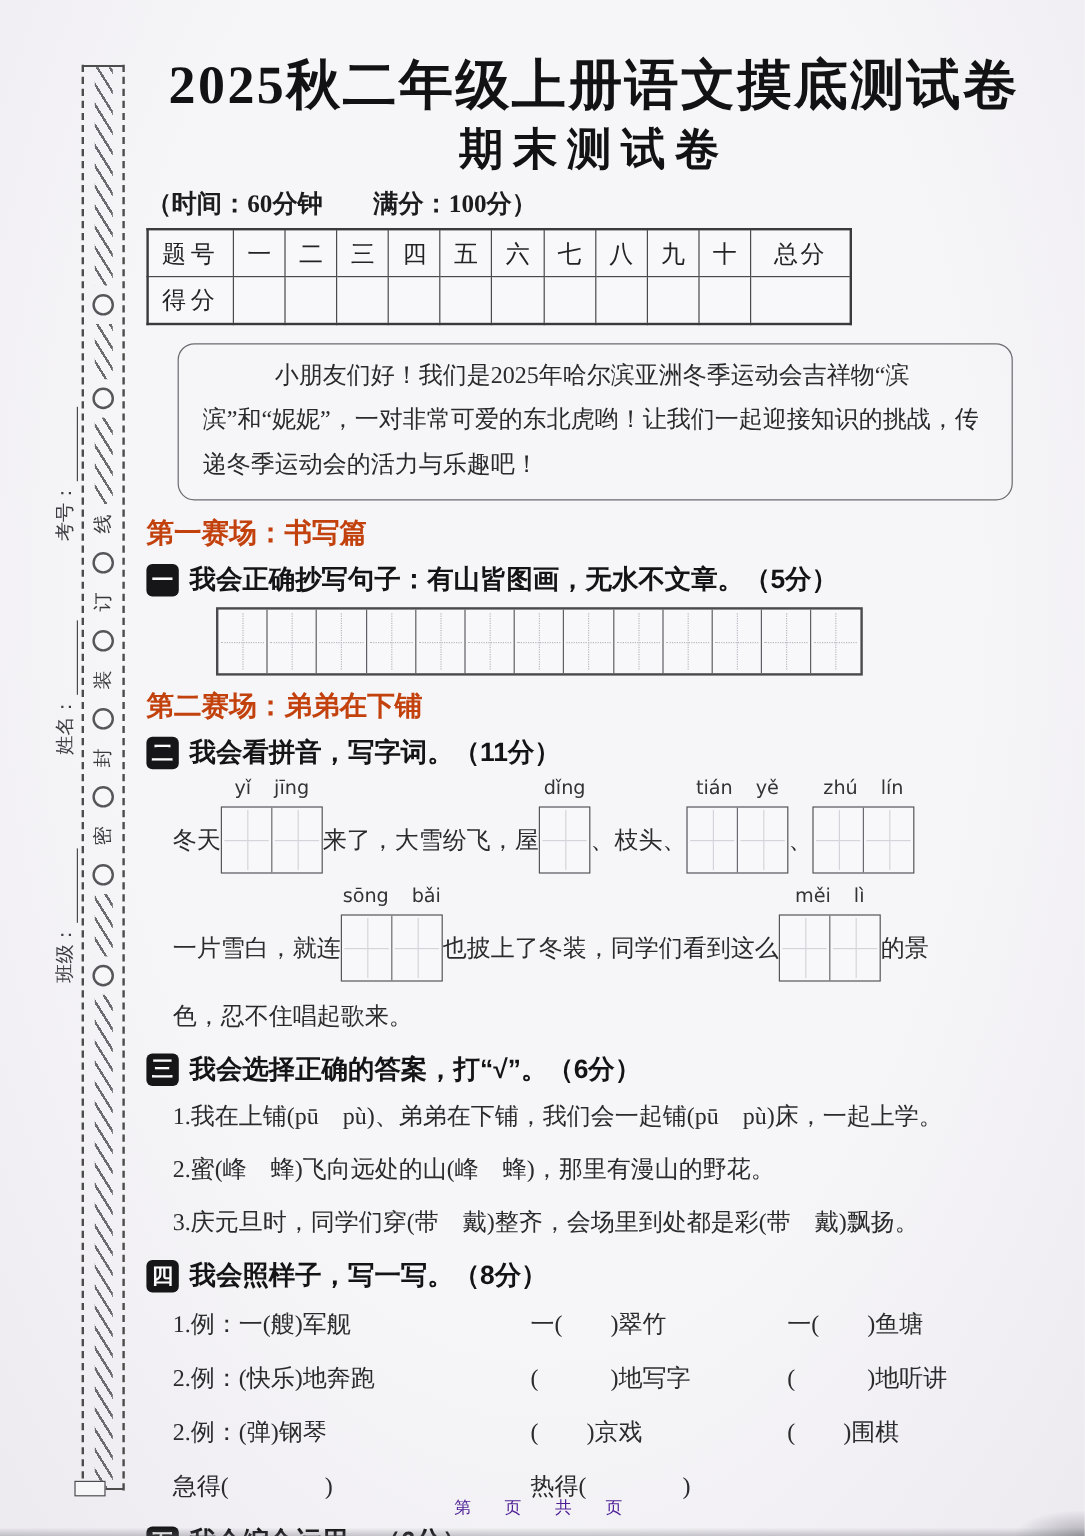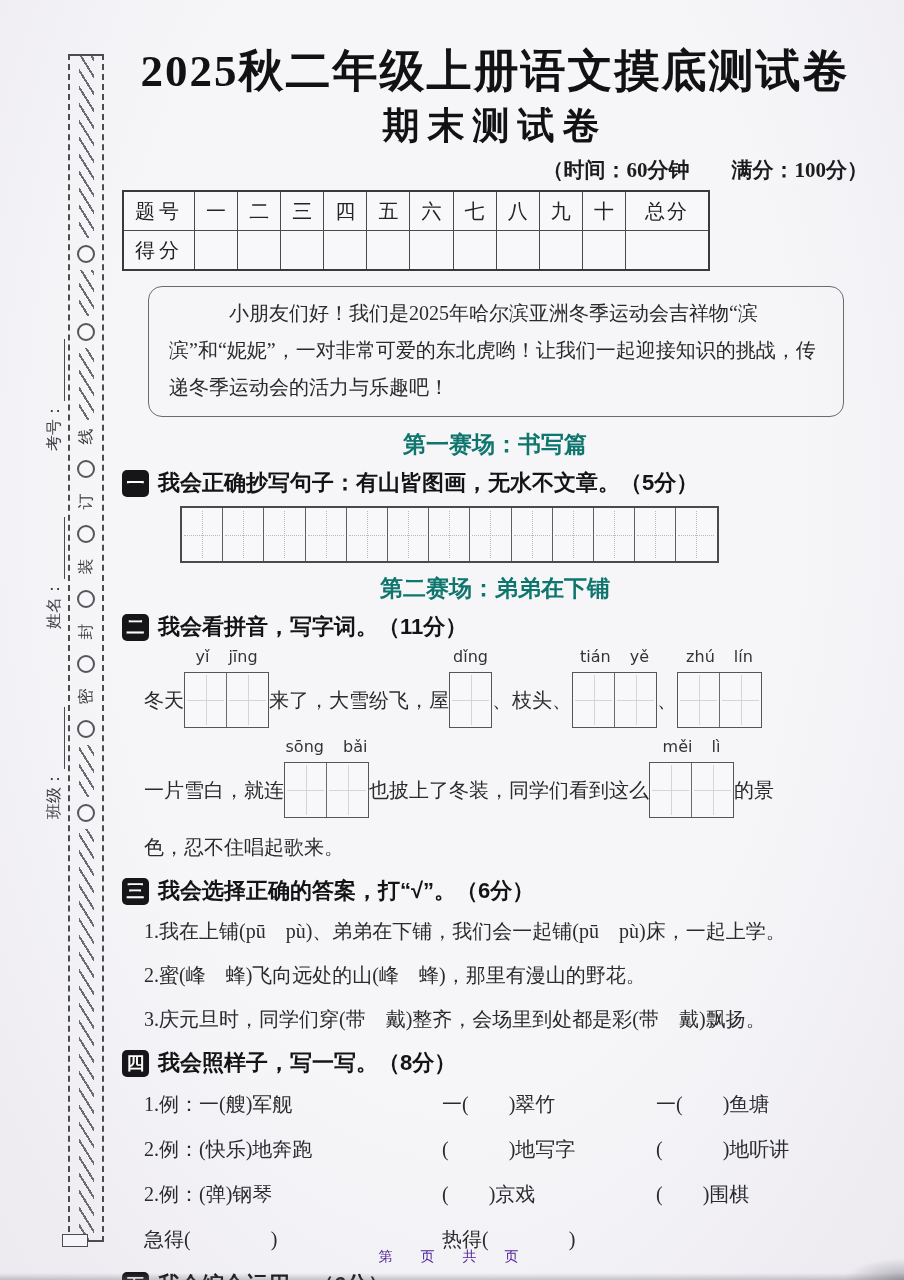--- a/index.html
+++ b/index.html
@@ -38,21 +38,21 @@
   
   .content{position:absolute;left:122px;top:40px;width:746px;}
   .title{
     margin:6px 0 0;text-align:center;
     font:900 45px/1.15 "Liberation Serif",serif;letter-spacing:2px;color:#121214;
   }
   .subtitle{
     margin:6px 0 0;text-align:center;
     font:900 37px/1.2 "Liberation Serif",serif;letter-spacing:8px;color:#121214;
   }
-  .meta{margin:8px 0 6px;text-align:right;font:700 21px "Liberation Serif",serif;color:#1c1c1e;}
+  .meta{margin:8px 0 6px;text-align:left;font:700 21px "Liberation Serif",serif;color:#1c1c1e;}
 
   table.score{
     border-collapse:collapse;width:588px;table-layout:fixed;
     border:2px solid #3a3a3e;background:#f8f7fa;
   }
   table.score td{
     border:1px solid #4a4a4e;height:38px;text-align:center;
     font:20px "Liberation Serif",serif;color:#232326;padding:0;
   }
   td.cfirst{width:70px;letter-spacing:4px;}
@@ -61,22 +61,22 @@
   .intro-box{
     margin:15px 24px 12px 26px;border:1.5px solid #6a6a70;border-radius:14px;
     padding:8px 20px 10px;background:transparent;
   }
   .intro-box p{
     margin:0;text-indent:3em;
     font:20px/37px "Liberation Serif",serif;color:#2a2a2d;
   }
 
   .section-title{
-    margin:10px 0 2px;text-align:center;
-    font:700 23px "Liberation Sans",sans-serif;color:#0f766e;
+    margin:10px 0 2px;text-align:left;
+    font:700 23px "Liberation Sans",sans-serif;color:#c2410c;
   }
   .q-header{
     display:flex;align-items:center;gap:9px;margin:8px 0 4px;
     font:700 22px "Liberation Sans",sans-serif;color:#141416;
   }
   .badge{
     flex:none;width:27px;height:27px;border-radius:5px;background:#161618;color:#fcfcfc;
     display:inline-flex;align-items:center;justify-content:center;
     font:700 18px "Liberation Sans",sans-serif;
   }

